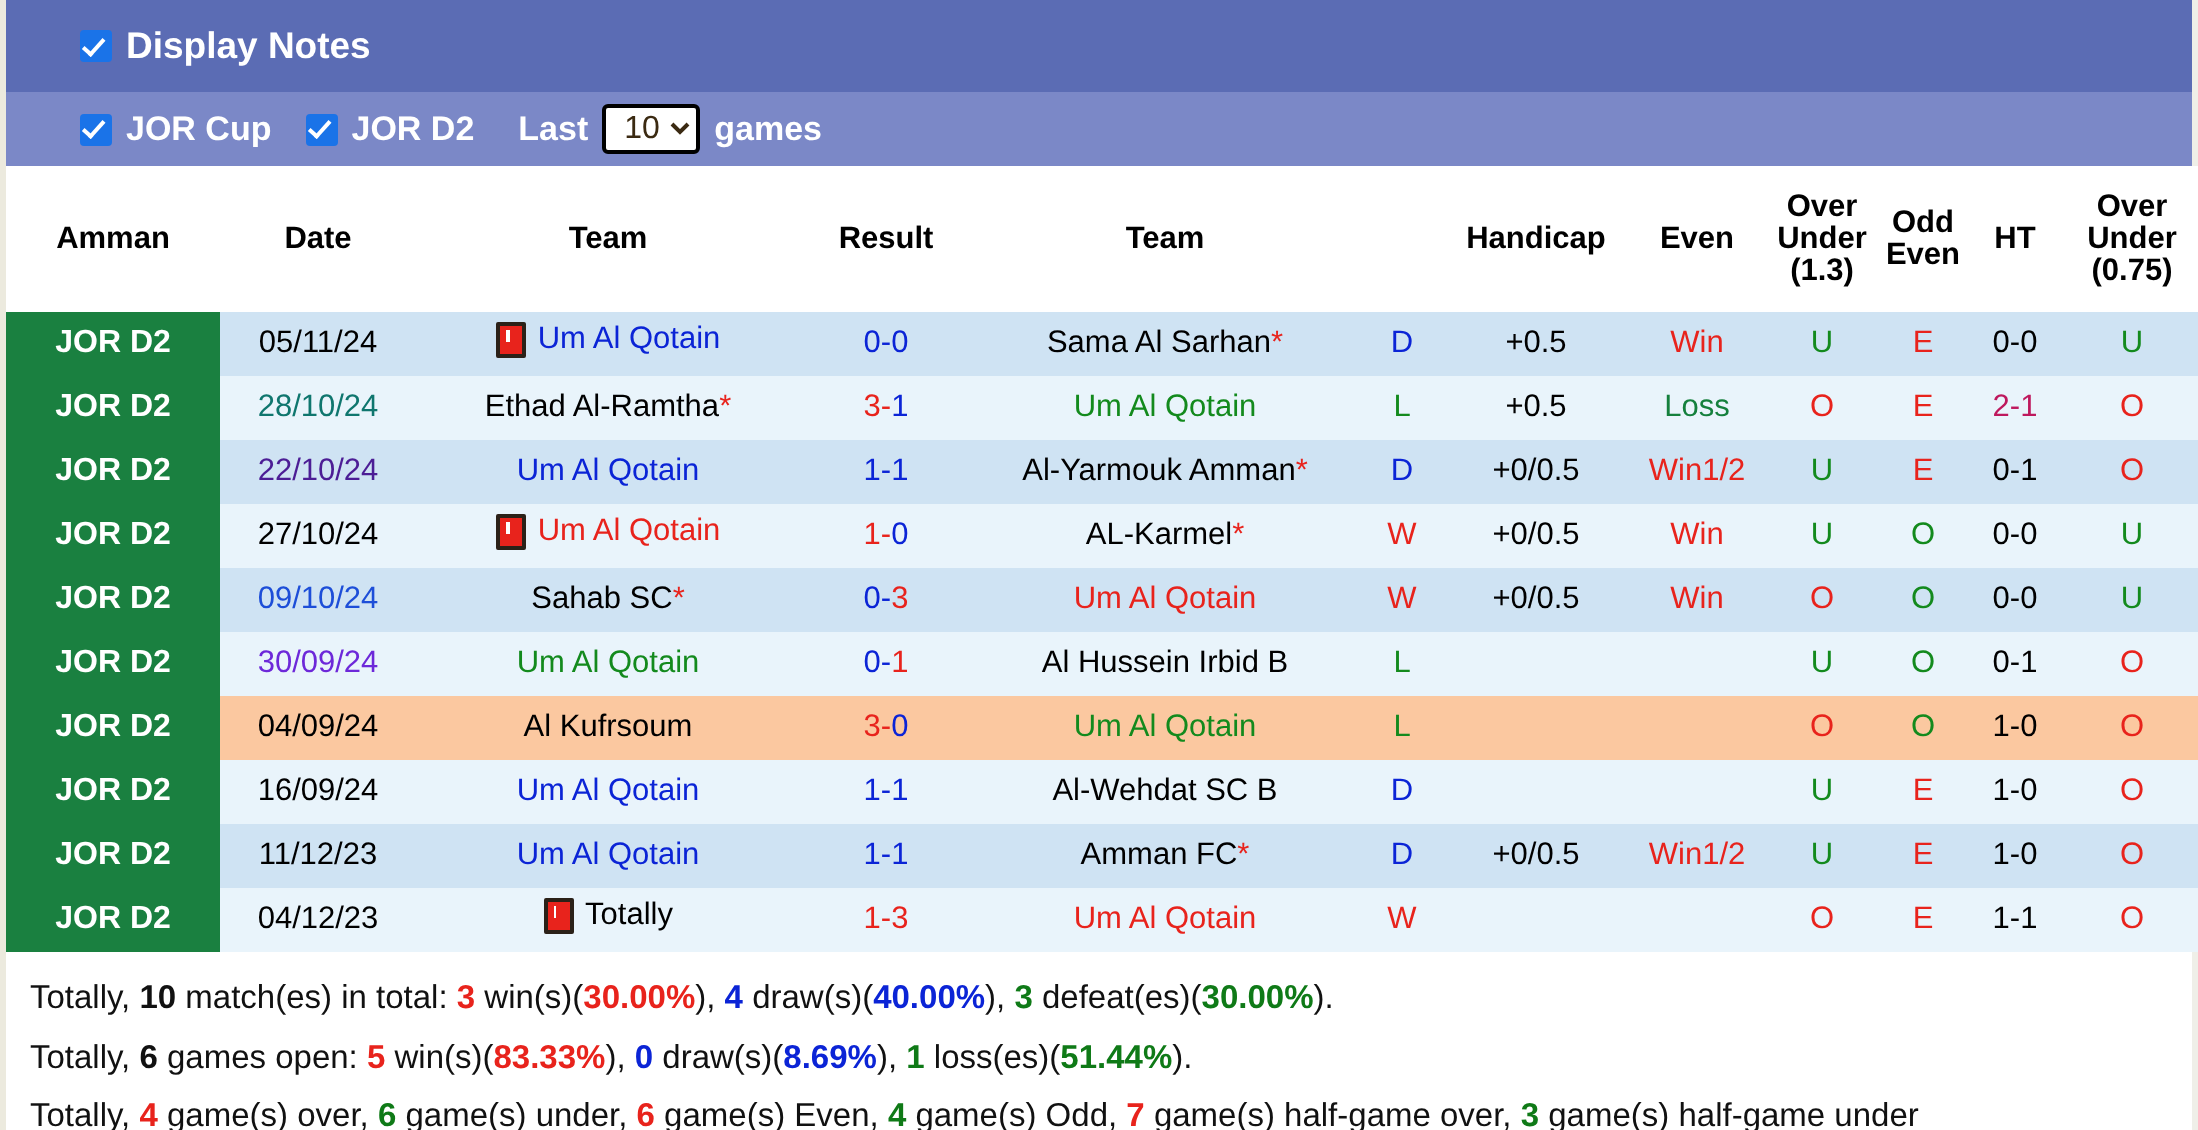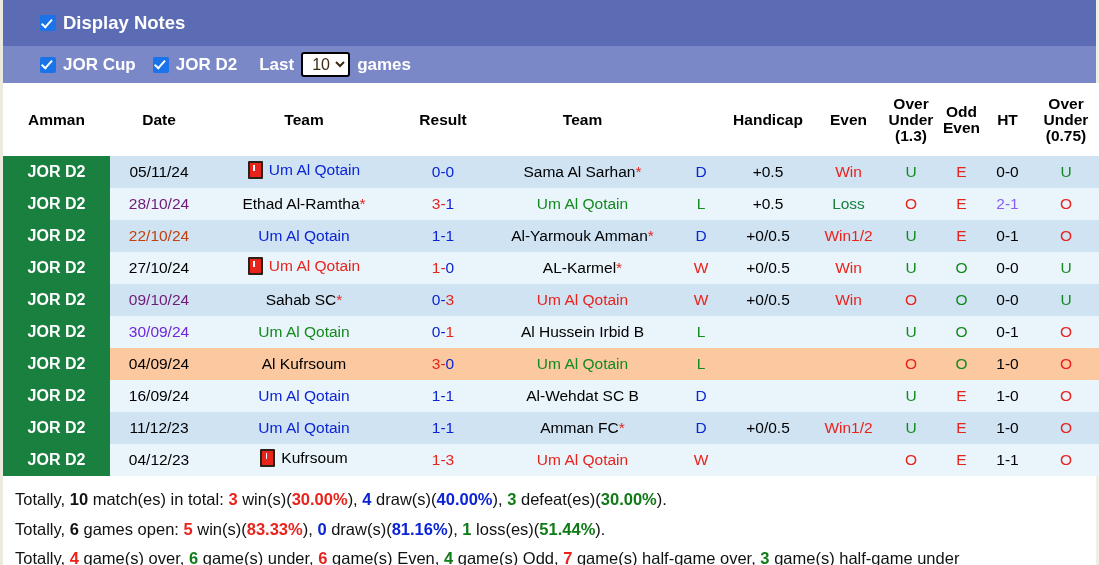--- a/index.html
+++ b/index.html
@@ -263,39 +263,39 @@
           <td style="color:#0b24d6">D</td>
           <td style="color:#000">+0.5</td>
           <td style="color:#e8231c">Win</td>
           <td style="color:#138a1d">U</td>
           <td style="color:#e8231c">E</td>
           <td style="color:#000">0-0</td>
           <td style="color:#138a1d">U</td>
         </tr>
         <tr class="rl">
           <td class="league">JOR D2</td>
-          <td style="color:#701a75">28/10/24</td>
+          <td style="color:#0f766e">28/10/24</td>
           <td><span class="teamcell">
               <span style="color:#000000">Ethad Al-Ramtha<span class="star">*</span></span>
             </span></td>
           <td><span style="color:#e8231c">3</span><span style="color:#e8231c">-</span><span style="color:#0b24d6">1</span></td>
           <td><span class="teamcell">
               <span style="color:#138a1d">Um Al Qotain</span>
             </span></td>
           <td style="color:#138a1d">L</td>
           <td style="color:#000">+0.5</td>
           <td style="color:#15803d">Loss</td>
           <td style="color:#e8231c">O</td>
           <td style="color:#e8231c">E</td>
-          <td style="color:#8b5cf6">2-1</td>
+          <td style="color:#be185d">2-1</td>
           <td style="color:#e8231c">O</td>
         </tr>
         <tr class="rw">
           <td class="league">JOR D2</td>
-          <td style="color:#c2410c">22/10/24</td>
+          <td style="color:#4c1d95">22/10/24</td>
           <td><span class="teamcell">
               <span style="color:#0b24d6">Um Al Qotain</span>
             </span></td>
           <td><span style="color:#0b24d6">1</span><span style="color:#0b24d6">-</span><span style="color:#0b24d6">1</span></td>
           <td><span class="teamcell">
               <span style="color:#000000">Al-Yarmouk Amman<span class="star">*</span></span>
             </span></td>
           <td style="color:#0b24d6">D</td>
           <td style="color:#000">+0/0.5</td>
           <td style="color:#e8231c">Win1/2</td>
@@ -318,21 +318,21 @@
           <td style="color:#e8231c">W</td>
           <td style="color:#000">+0/0.5</td>
           <td style="color:#e8231c">Win</td>
           <td style="color:#138a1d">U</td>
           <td style="color:#138a1d">O</td>
           <td style="color:#000">0-0</td>
           <td style="color:#138a1d">U</td>
         </tr>
         <tr class="rw">
           <td class="league">JOR D2</td>
-          <td style="color:#701a75">09/10/24</td>
+          <td style="color:#1d4ed8">09/10/24</td>
           <td><span class="teamcell">
               <span style="color:#000000">Sahab SC<span class="star">*</span></span>
             </span></td>
           <td><span style="color:#0b24d6">0</span><span style="color:#0b24d6">-</span><span style="color:#e8231c">3</span></td>
           <td><span class="teamcell">
               <span style="color:#e8231c">Um Al Qotain</span>
             </span></td>
           <td style="color:#e8231c">W</td>
           <td style="color:#000">+0/0.5</td>
           <td style="color:#e8231c">Win</td>
@@ -411,21 +411,21 @@
           <td style="color:#138a1d">U</td>
           <td style="color:#e8231c">E</td>
           <td style="color:#000">1-0</td>
           <td style="color:#e8231c">O</td>
         </tr>
         <tr class="rl">
           <td class="league">JOR D2</td>
           <td style="color:#000">04/12/23</td>
           <td><span class="teamcell">
               <span class="redcard"></span>
-              <span style="color:#000000">Kufrsoum</span>
+              <span style="color:#000000">Totally</span>
             </span></td>
           <td><span style="color:#e8231c">1</span><span style="color:#e8231c">-</span><span style="color:#e8231c">3</span></td>
           <td><span class="teamcell">
               <span style="color:#e8231c">Um Al Qotain</span>
             </span></td>
           <td style="color:#e8231c">W</td>
           <td style="color:#000"></td>
           <td style="color:#000000"></td>
           <td style="color:#e8231c">O</td>
           <td style="color:#e8231c">E</td>
@@ -433,20 +433,20 @@
           <td style="color:#e8231c">O</td>
         </tr>
       </tbody>
   </table>
 
   <div class="summary">
     <div>
       <span>Totally, </span><span class="b">10</span><span> match(es) in total: </span><span class="b c-red">3</span><span> win(s)(</span><span class="b c-red">30.00%</span><span>), </span><span class="b c-blue">4</span><span> draw(s)(</span><span class="b c-blue">40.00%</span><span>), </span><span class="b c-dgreen">3</span><span> defeat(es)(</span><span class="b c-dgreen">30.00%</span><span>).</span>
     </div>
     <div>
-      <span>Totally, </span><span class="b">6</span><span> games open: </span><span class="b c-red">5</span><span> win(s)(</span><span class="b c-red">83.33%</span><span>), </span><span class="b c-blue">0</span><span> draw(s)(</span><span class="b c-blue">81.16%</span><span>), </span><span class="b c-dgreen">1</span><span> loss(es)(</span><span class="b c-dgreen">51.44%</span><span>).</span>
+      <span>Totally, </span><span class="b">6</span><span> games open: </span><span class="b c-red">5</span><span> win(s)(</span><span class="b c-red">83.33%</span><span>), </span><span class="b c-blue">0</span><span> draw(s)(</span><span class="b c-blue">8.69%</span><span>), </span><span class="b c-dgreen">1</span><span> loss(es)(</span><span class="b c-dgreen">51.44%</span><span>).</span>
     </div>
     <div>
       <span>Totally, </span><span class="b c-red">4</span><span> game(s) over, </span><span class="b c-dgreen">6</span><span> game(s) under, </span><span class="b c-red">6</span><span> game(s) Even, </span><span class="b c-dgreen">4</span><span> game(s) Odd, </span><span class="b c-red">7</span><span> game(s) half-game over, </span><span class="b c-dgreen">3</span><span> game(s) half-game under</span>
     </div>
   </div>
 
 </div>
 
 </body></html>

